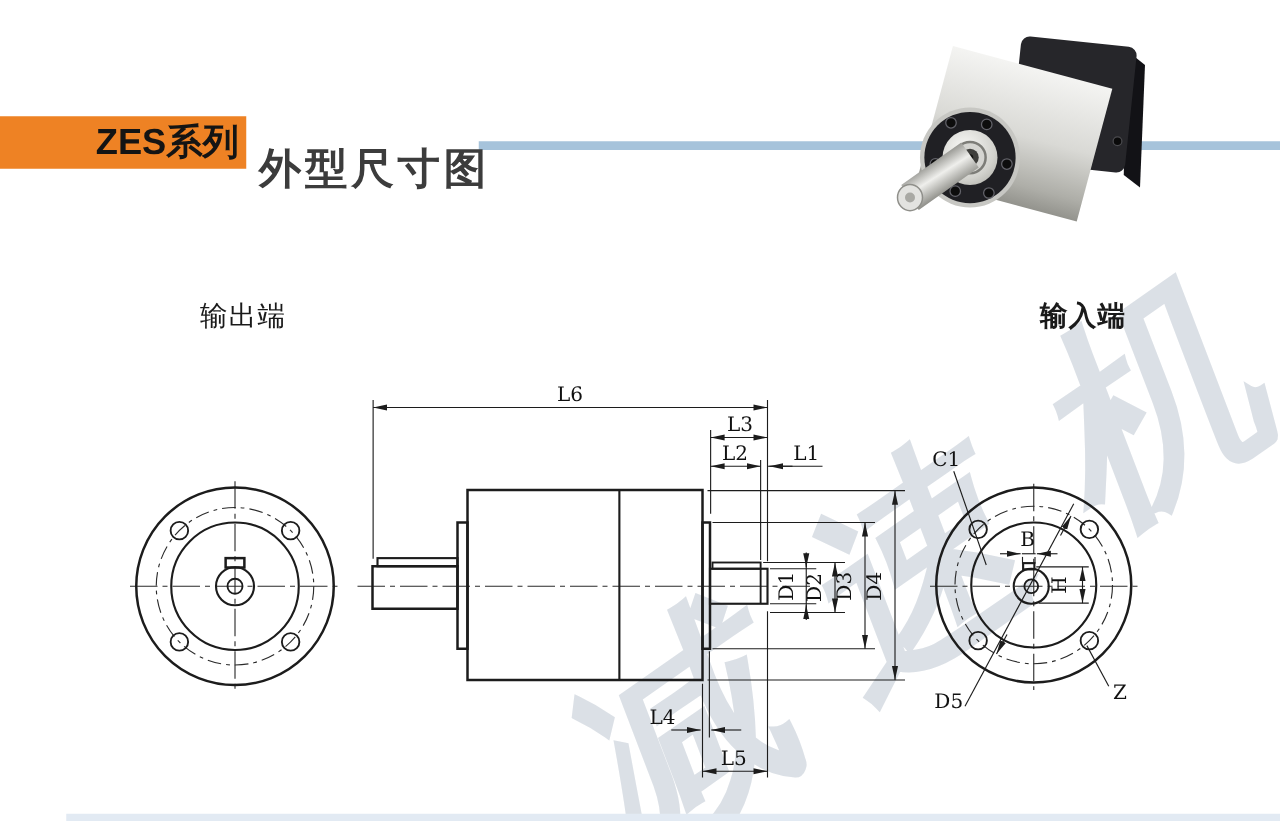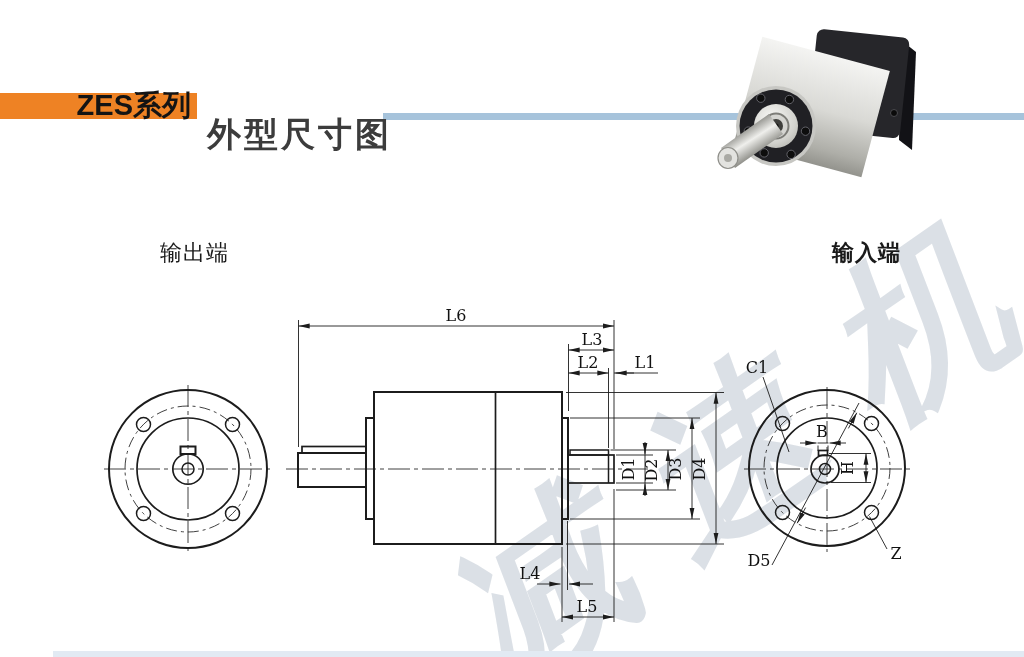--- a/index.html
+++ b/index.html
@@ -10,21 +10,21 @@
   
   .watermark{
     position:absolute;left:466px;top:491px;height:300px;line-height:300px;
     font-size:175px;letter-spacing:55px;white-space:nowrap;
     transform:rotate(-35deg);transform-origin:left center;
     font-family:"DejaVu Serif",serif;font-style:italic;font-weight:700;
     color:rgba(183,194,205,0.50);z-index:1;pointer-events:none;
   }
   
   .badge{
-    position:absolute;left:0;top:93px;width:197px;height:26px;background:#EE8224;
+    position:absolute;left:0;top:93px;width:197px;height:42px;background:#EE8224;
     display:flex;align-items:center;justify-content:flex-end;padding-right:6px;
     box-sizing:border-box;z-index:3;
   }
   .badge span{font-size:29px;font-weight:800;color:#141414;letter-spacing:0px;}
   .page-title{
     position:absolute;left:207px;top:95px;font-size:34px;font-weight:700;
     color:#3c3c3c;letter-spacing:3px;z-index:3;margin-top:17px;
   }
   .blue-rule{
     position:absolute;left:383px;top:113px;width:641px;height:7px;

